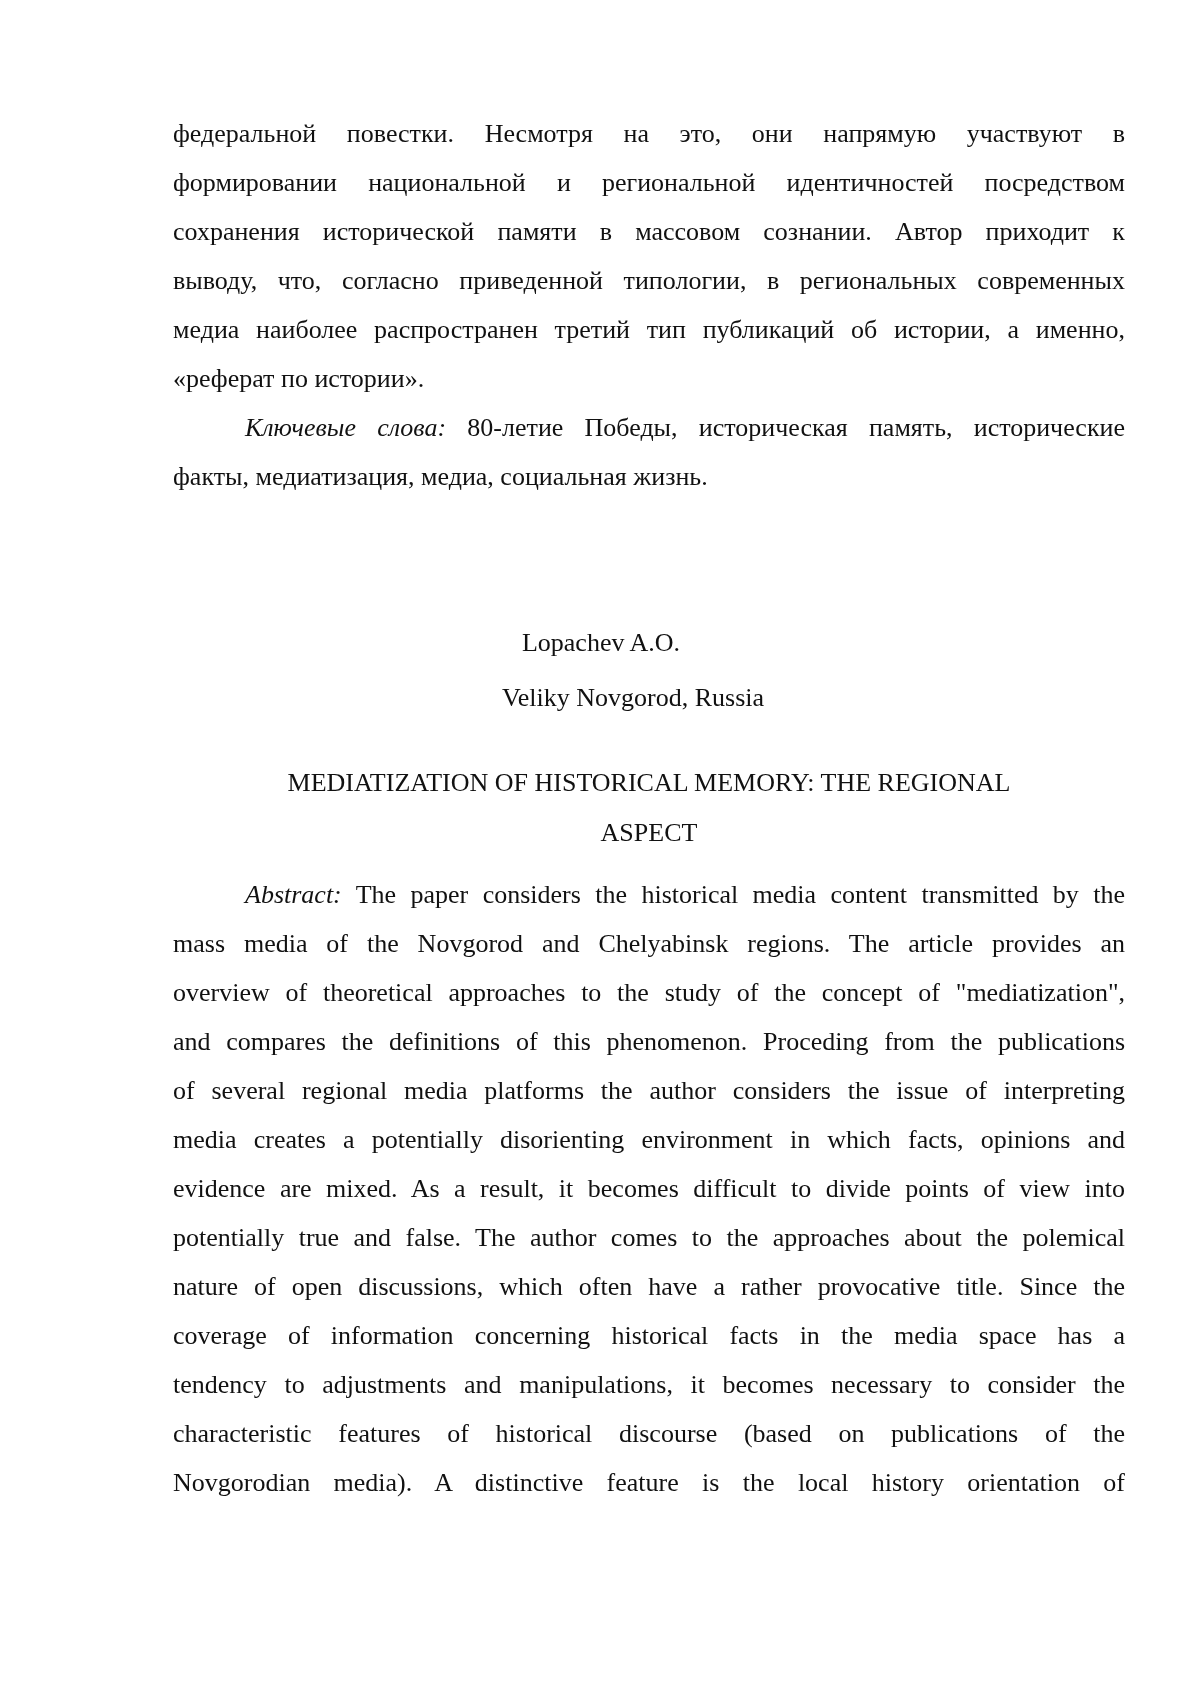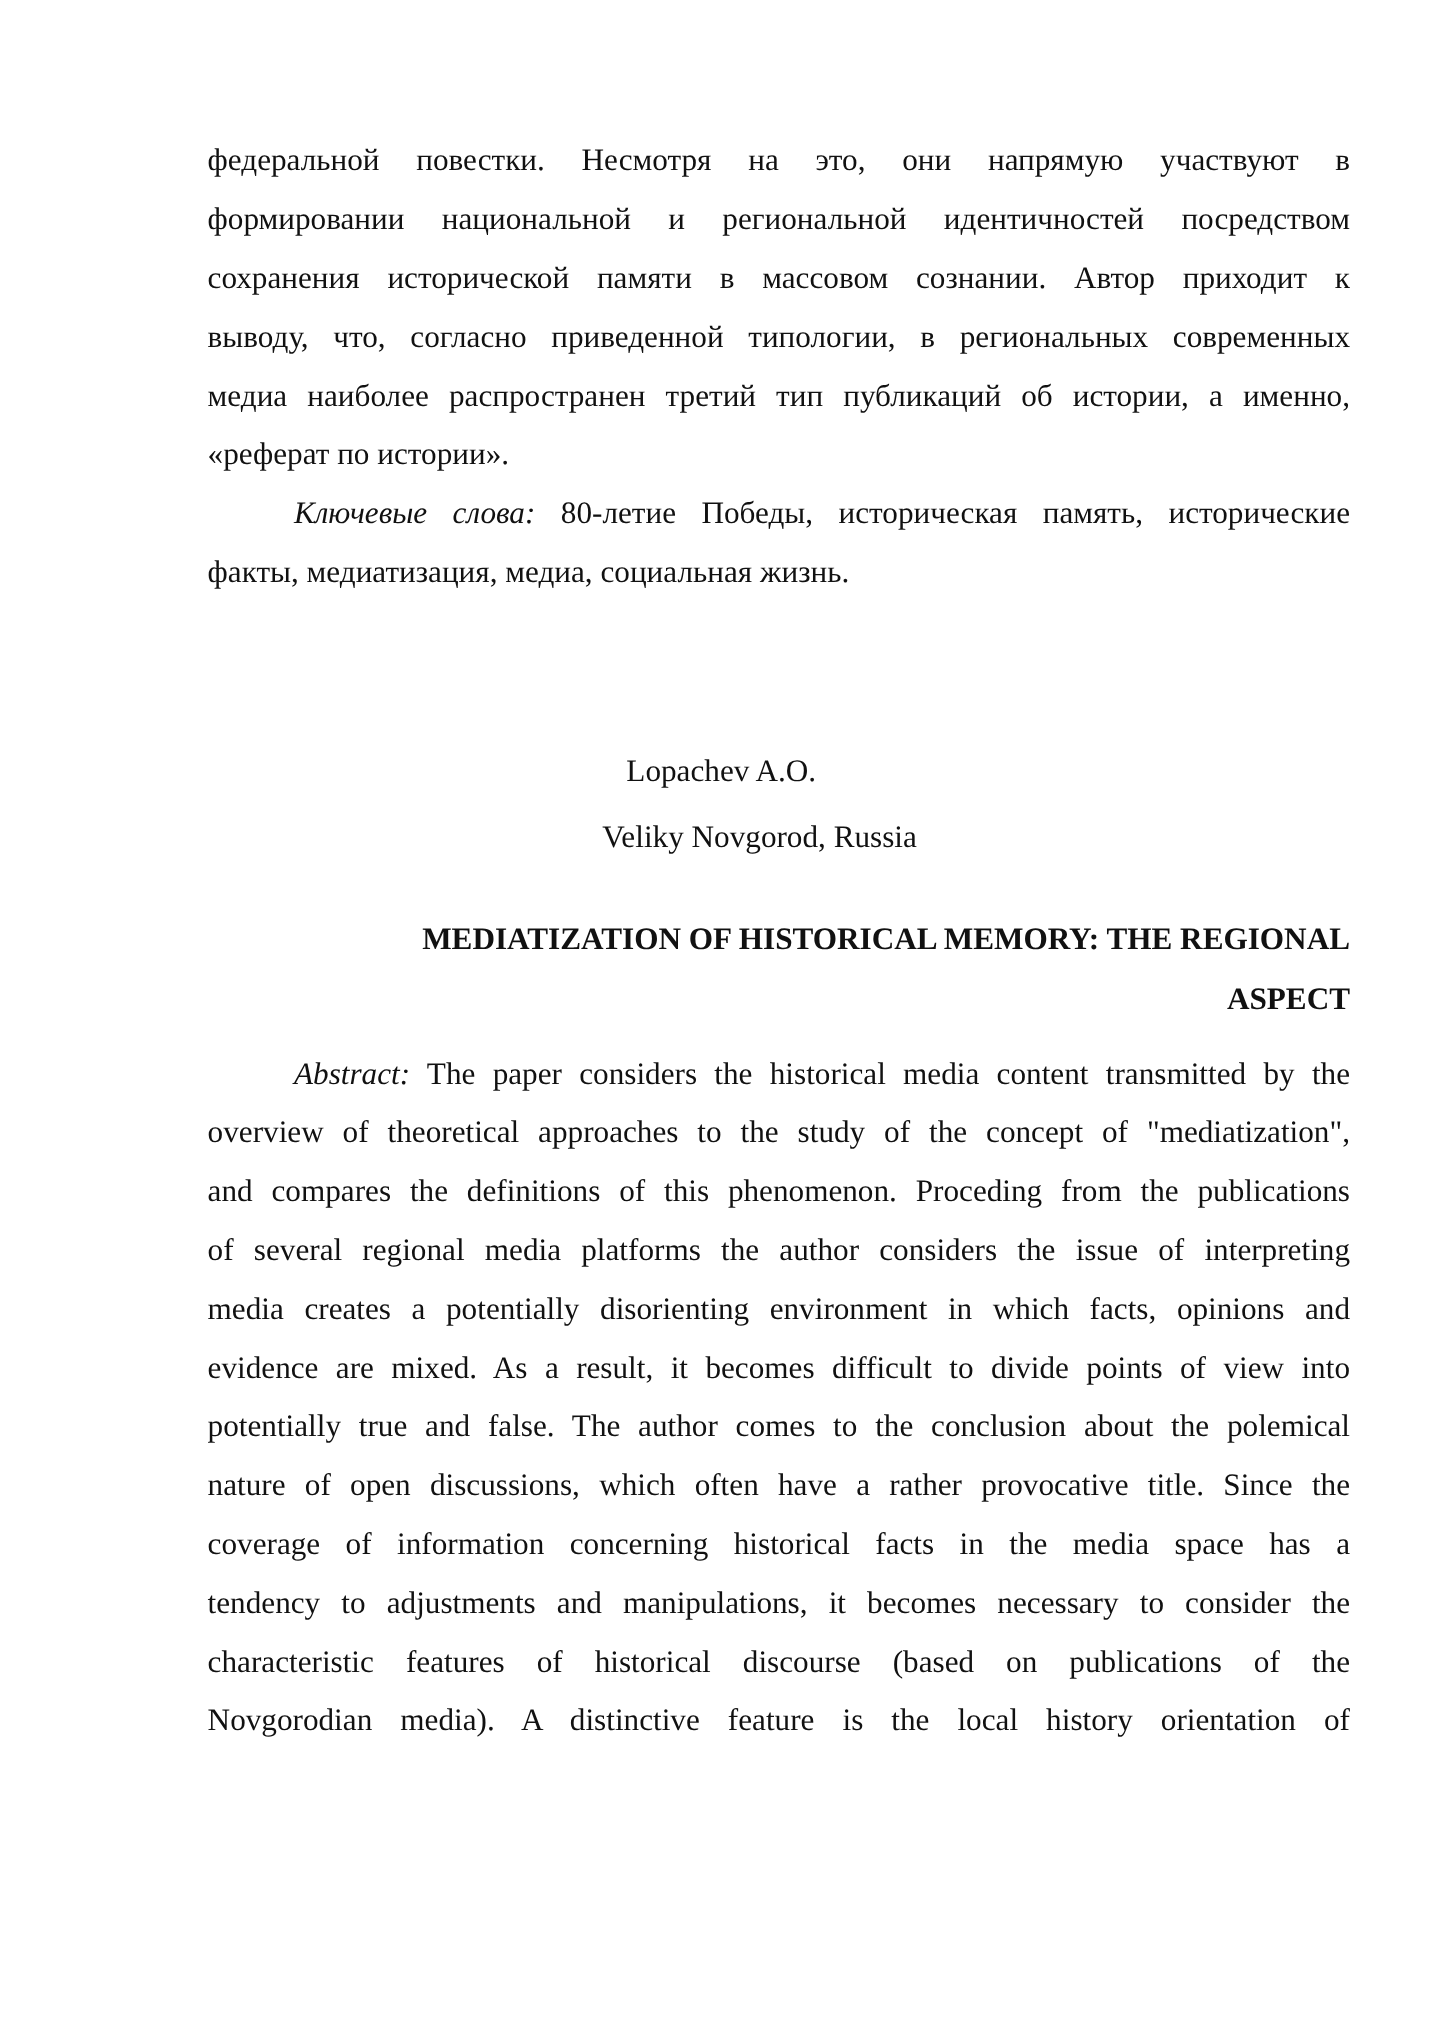--- a/index.html
+++ b/index.html
@@ -58,22 +58,22 @@
       padding-left: 94px;
       box-sizing: border-box;
     }
     #author-name { top: 618px; }
     #author-location { top: 673px; margin-left: 32px; }
     .title {
       position: absolute;
       left: 173px;
       width: 952px;
       top: 758px;
-      text-align: right;
-      font-weight: bold;
+      text-align: center;
+      font-weight: normal;
       font-size: 26px;
       line-height: 50px;
     }
     .title span { display: block; }
     #en-abstract { top: 870px; }
   </style>
 </head>
 <body>
 
 <div class="page">
@@ -95,26 +95,27 @@
   <div class="center-line" id="author-name">Lopachev A.O.</div>
   <div class="center-line" id="author-location">Veliky Novgorod, Russia</div>
 
   <div class="title">
     <span>MEDIATIZATION OF HISTORICAL MEMORY: THE REGIONAL</span>
     <span>ASPECT</span>
   </div>
 
   <div class="text-block" id="en-abstract">
     <span class="line indent" style="white-space: normal; overflow: hidden;"><span class="italic">Abstract:</span><span> The paper considers the historical media content transmitted by the</span></span>
+    <span class="line" style="white-space: normal; overflow: hidden;">mass media of the Novgorod and Chelyabinsk regions. The article provides an</span>
     <span class="line" style="white-space: normal; overflow: hidden;">overview of theoretical approaches to the study of the concept of "mediatization",</span>
     <span class="line" style="white-space: normal; overflow: hidden;">and compares the definitions of this phenomenon. Proceding from the publications</span>
     <span class="line" style="white-space: normal; overflow: hidden;">of several regional media platforms the author considers the issue of interpreting</span>
     <span class="line" style="white-space: normal; overflow: hidden;">media creates a potentially disorienting environment in which facts, opinions and</span>
     <span class="line" style="white-space: normal; overflow: hidden;">evidence are mixed. As a result, it becomes difficult to divide points of view into</span>
-    <span class="line" style="white-space: normal; overflow: hidden;">potentially true and false. The author comes to the conclusion about the polemical</span>
+    <span class="line" style="white-space: normal; overflow: hidden;">potentially true and false. The author comes to the approaches about the polemical</span>
     <span class="line" style="white-space: normal; overflow: hidden;">nature of open discussions, which often have a rather provocative title. Since the</span>
     <span class="line" style="white-space: normal; overflow: hidden;">coverage of information concerning historical facts in the media space has a</span>
     <span class="line" style="white-space: normal; overflow: hidden;">tendency to adjustments and manipulations, it becomes necessary to consider the</span>
     <span class="line" style="white-space: normal; overflow: hidden;">characteristic features of historical discourse (based on publications of the</span>
     <span class="line" style="white-space: normal; overflow: hidden;">Novgorodian media). A distinctive feature is the local history orientation of</span>
   </div>
 
 </div>
 
 </body></html>

